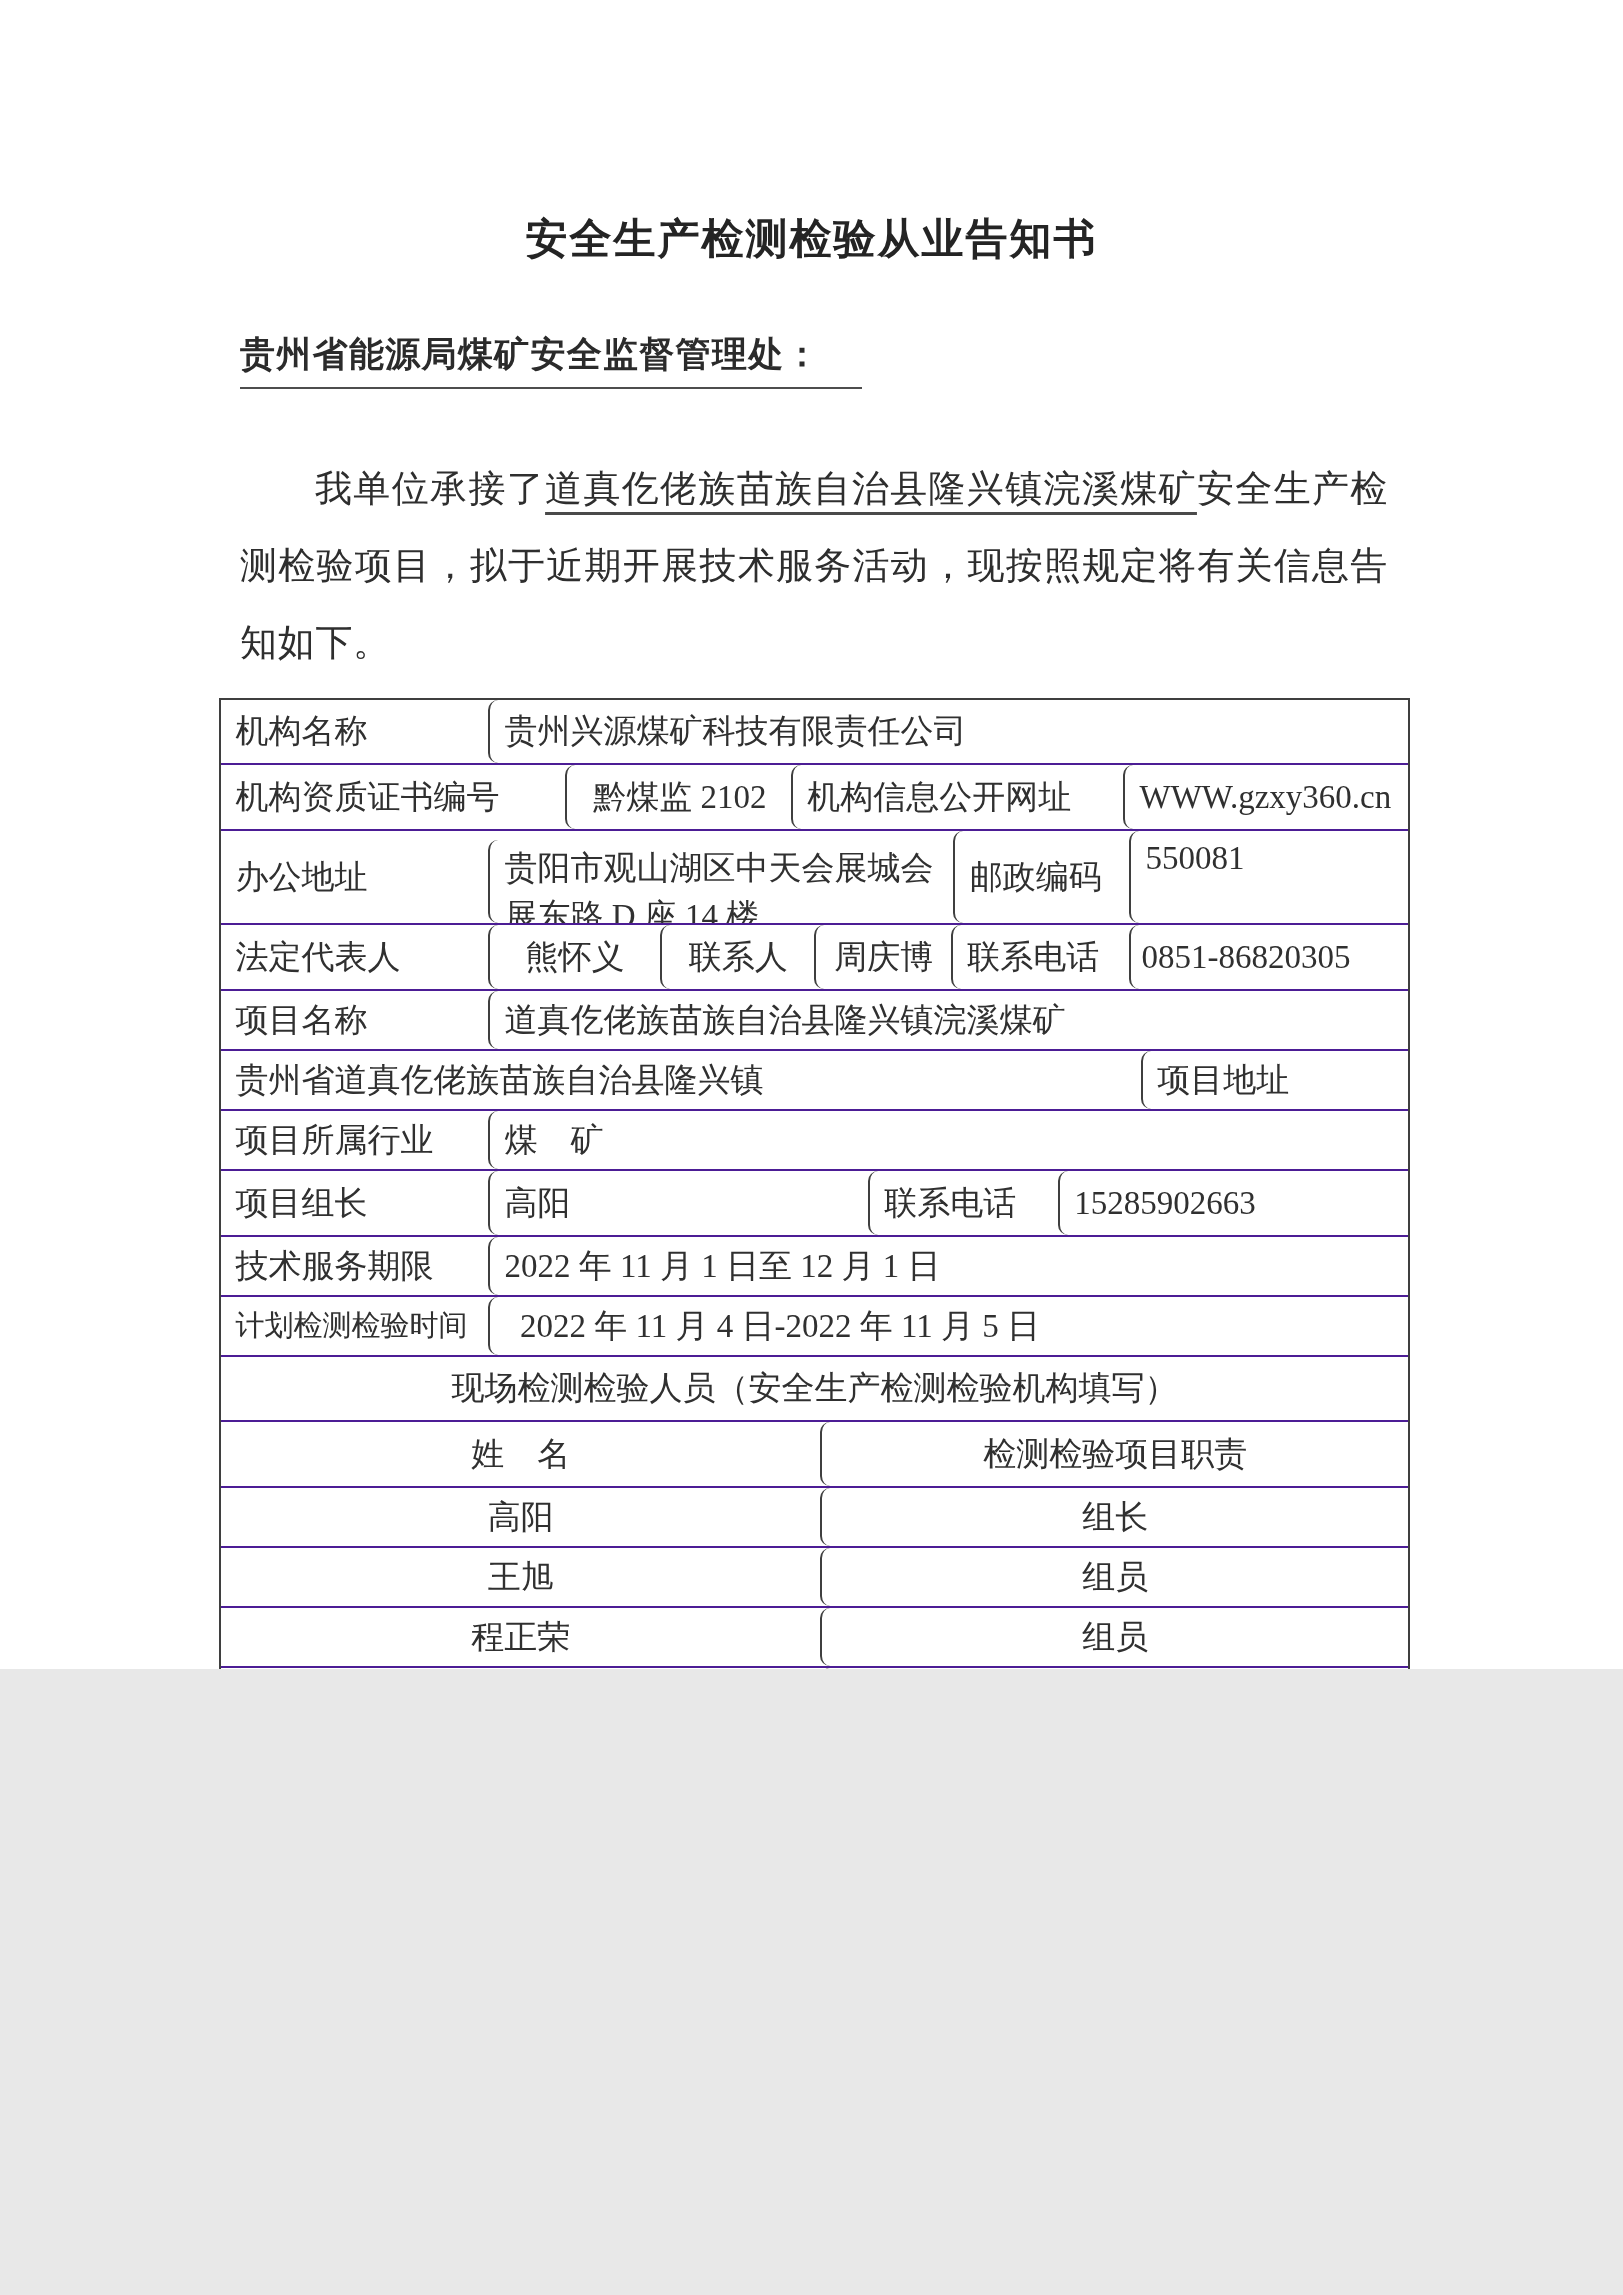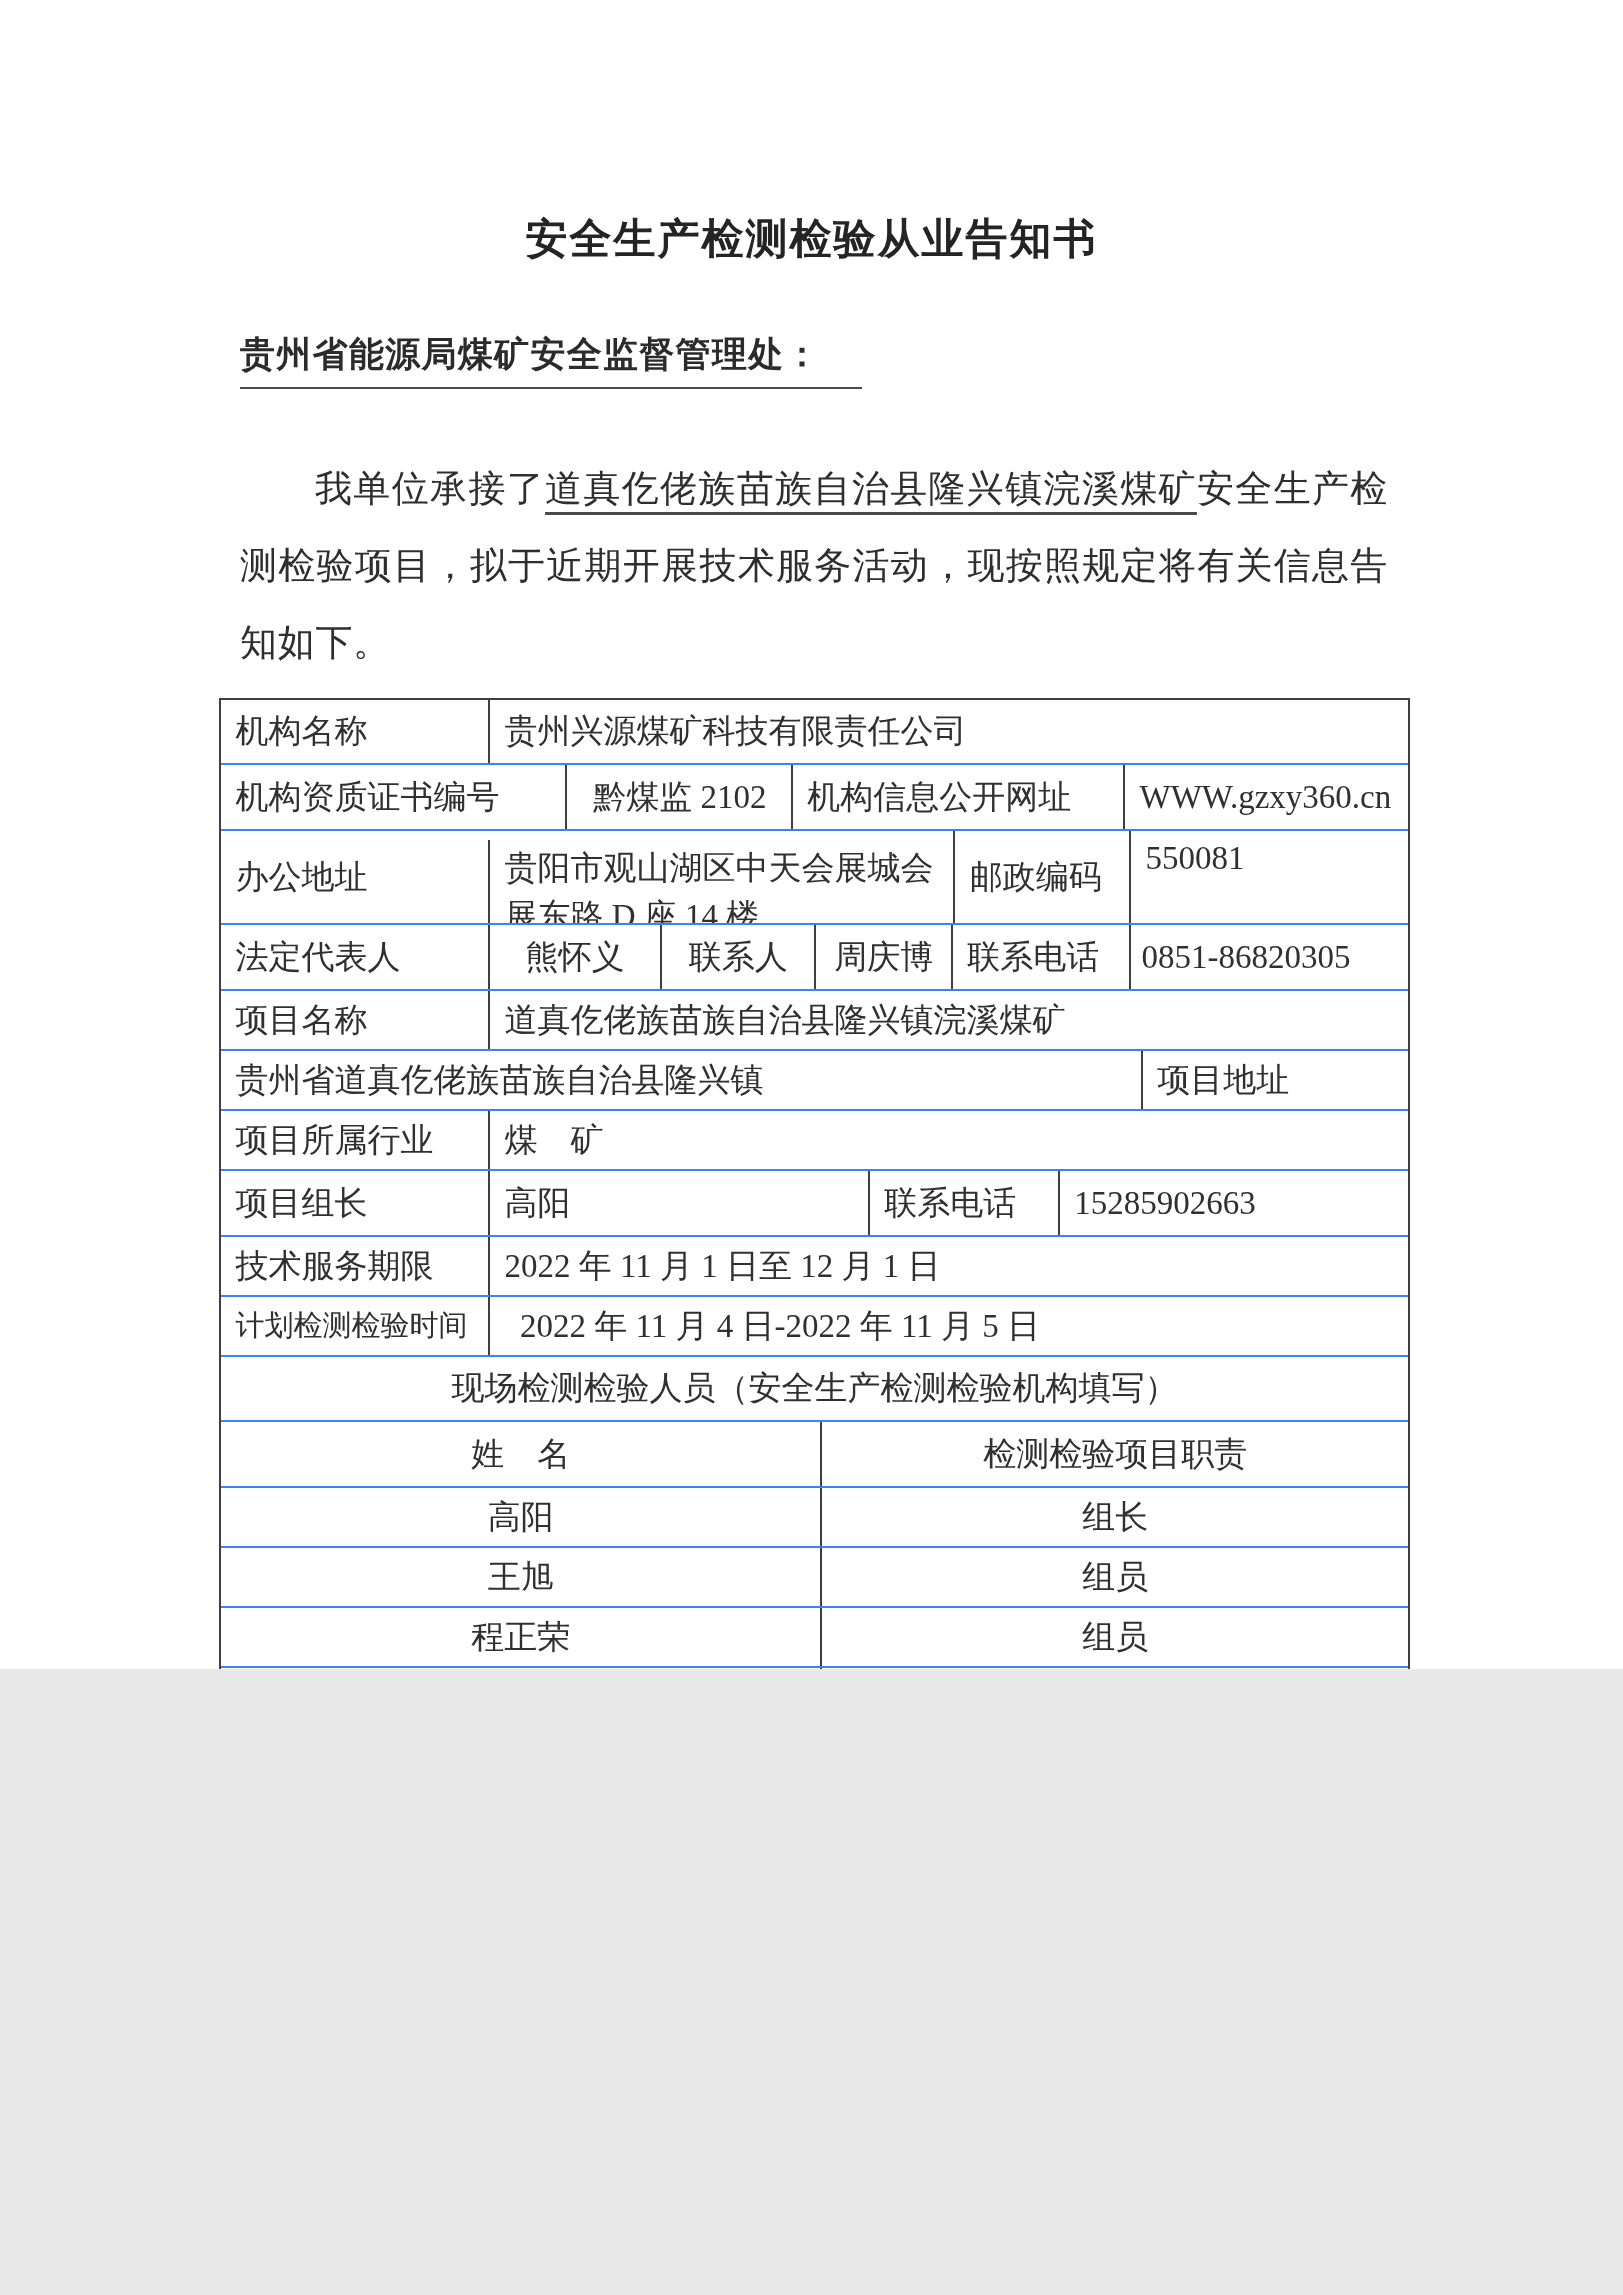--- a/index.html
+++ b/index.html
@@ -35,27 +35,27 @@
     text-decoration-thickness:2.6px;
     text-underline-offset:10.5px;
     text-decoration-color:#4a4a4a;
   }
   .doc-table{
     position:absolute;top:698px;left:219px;width:1191px;
     border:2px solid #3f3f3f;border-top-width:2.6px;border-bottom-width:2.6px;
     box-sizing:border-box;
     font-size:33px;color:#303030;
   }
-  .trow{display:flex;border-top:2px solid #3b82f6;}
+  .trow{display:flex;border-top:2px solid #4c1d95;}
   .trow:first-child{border-top:none;}
   .cell{
     display:flex;align-items:center;
     padding:0 14.4px;box-sizing:border-box;
     border-left:2px solid #3f3f3f;
-    overflow:hidden;white-space:normal;
+    overflow:hidden;white-space:normal;border-radius:10px;
   }
   .cell:first-child{border-left:none;}
   .center{justify-content:center;text-align:center;}
   .topal{align-items:flex-start;padding-top:9.2px;}
   .wrapcell{line-height:1.45;padding-top:5.2px;padding-bottom:13px;align-items:flex-start;margin-top:9px;}
   .small-label{font-size:29px;}
   .c225{width:22.5%;} .c775{width:77.5%;}
   .c29{width:29%;} .c19{width:19%;} .c28{width:28%;text-align:center;} .c24{width:24%;}
   .c392{width:39.2%;} .c148{width:14.8%;font-family:Liberation Serif, serif;} .c235{width:23.5%;text-align:right;}
   .c145{width:14.5%;} .c13{width:13%;} .c115{width:11.5%;} .c15{width:15%;}

